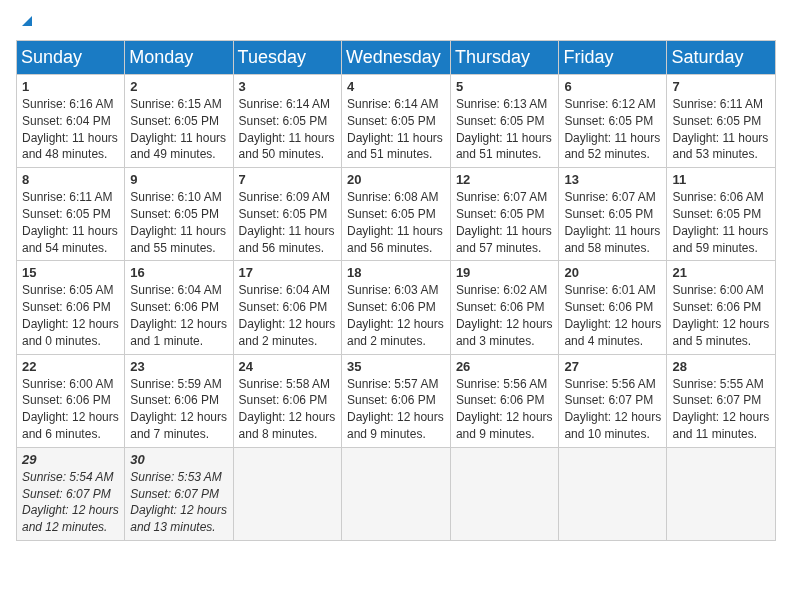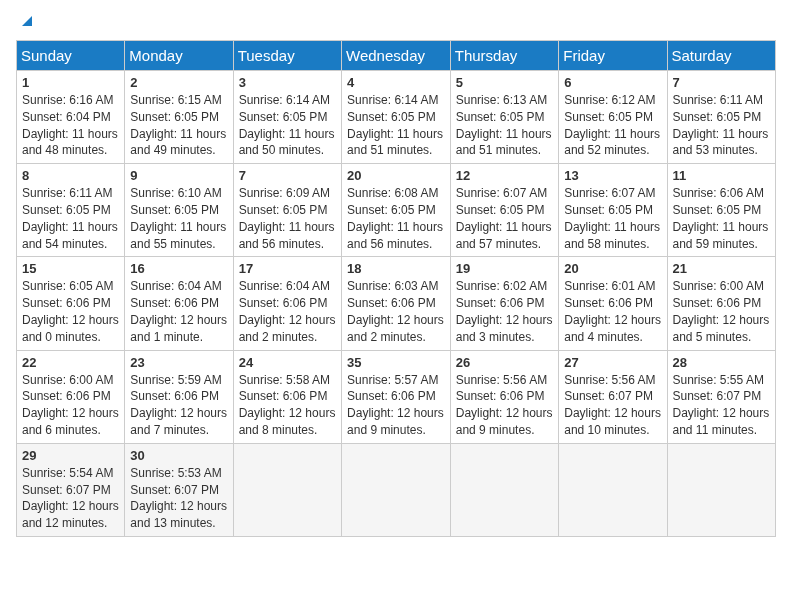--- a/index.html
+++ b/index.html
@@ -38,35 +38,36 @@
     .calendar {
       width: 100%;
       border-collapse: collapse;
       font-size: 10.5px;
     }
     .calendar th {
       background: #1a7bc4;
       color: #fff;
       padding: 6px 4px;
       text-align: left;
-      font-size: 15px;
+      font-size: 18px;
       font-weight: normal;
       border: 1px solid #ccc;
     }
     .calendar td {
       border: 1px solid #ccc;
       vertical-align: top;
       padding: 4px 5px;
       min-height: 80px;
       height: 80px;
       width: 109px;
       background: #fff;
     }
     .calendar tr:last-child td {
       background: #f5f5f5;
+      font-style: italic;
     }
     .day-num {
       font-size: 13px;
       font-weight: bold;
       color: #333;
       display: block;
       margin-bottom: 2px;
     }
     .day-info {
       color: #333;

